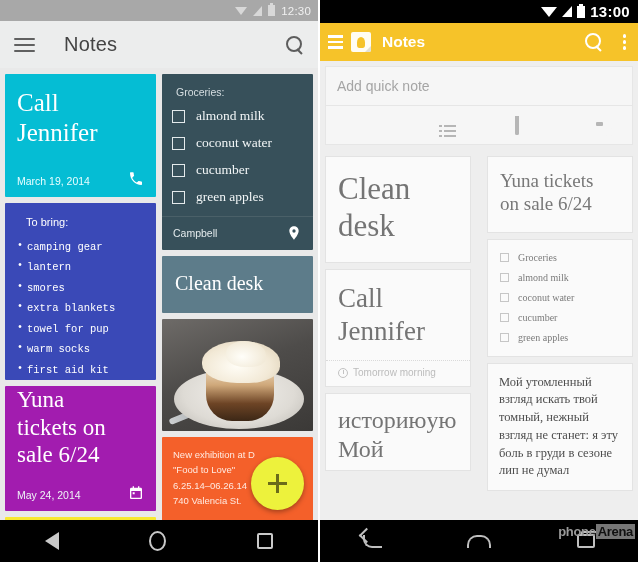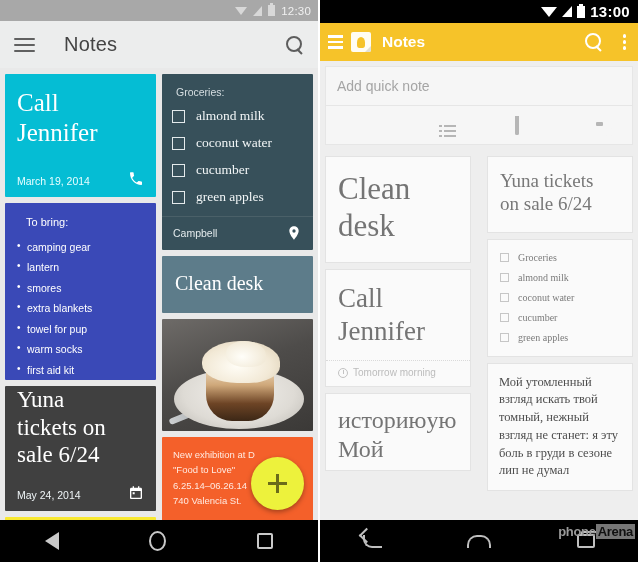--- a/index.html
+++ b/index.html
@@ -87,30 +87,30 @@
     display: flex; align-items: flex-end; justify-content: space-between;
     margin-top: auto; padding-top: 16px;
   }
   .card-meta .date { font-size: 10.5px; color: #e8feff; }
   .icon-w { width: 16px; height: 16px; fill: #ffffff; }
 
   .card-bring {
     background: #3a49b7; padding: 12px 12px 14px 12px;
   }
   .card-bring .hd { font-size: 11px; color: #ffffff; margin: 1px 0 9px 9px; }
-  .card-bring ul { list-style: none; }
+  .card-bring ul { list-style: none; font-family: Liberation Mono, monospace; }
   .card-bring li {
     font-size: 10.5px; color: #ffffff; line-height: 1.95; padding-left: 10px; position: relative;
   }
   .card-bring li:before {
     content: "\2022"; position: absolute; left: 0; top: -1px; font-size: 10px;
   }
 
   .card-yuna {
-    background: #404040; padding: 0 12px 10px 12px; min-height: 125px;
+    background: #a21caf; padding: 0 12px 10px 12px; min-height: 125px;
     display: flex; flex-direction: column;
   }
   .card-yuna .ctitle {
     font-family: "Liberation Serif", serif;
     font-size: 23px; color: #ffffff; line-height: 1.2;
   }
   .card-yuna .date { font-size: 10.5px; color: #eef4f6; }
 
   .card-yellow { background: #f8e831; height: 22px; }
 

